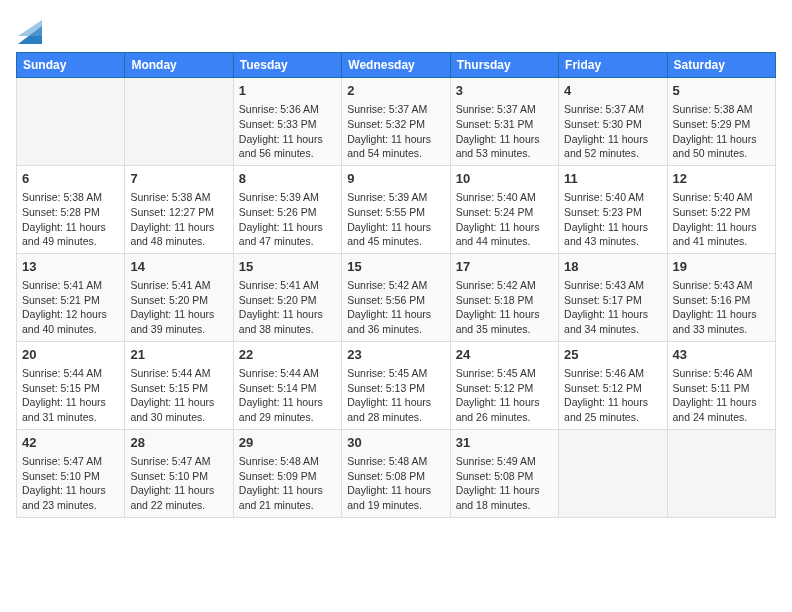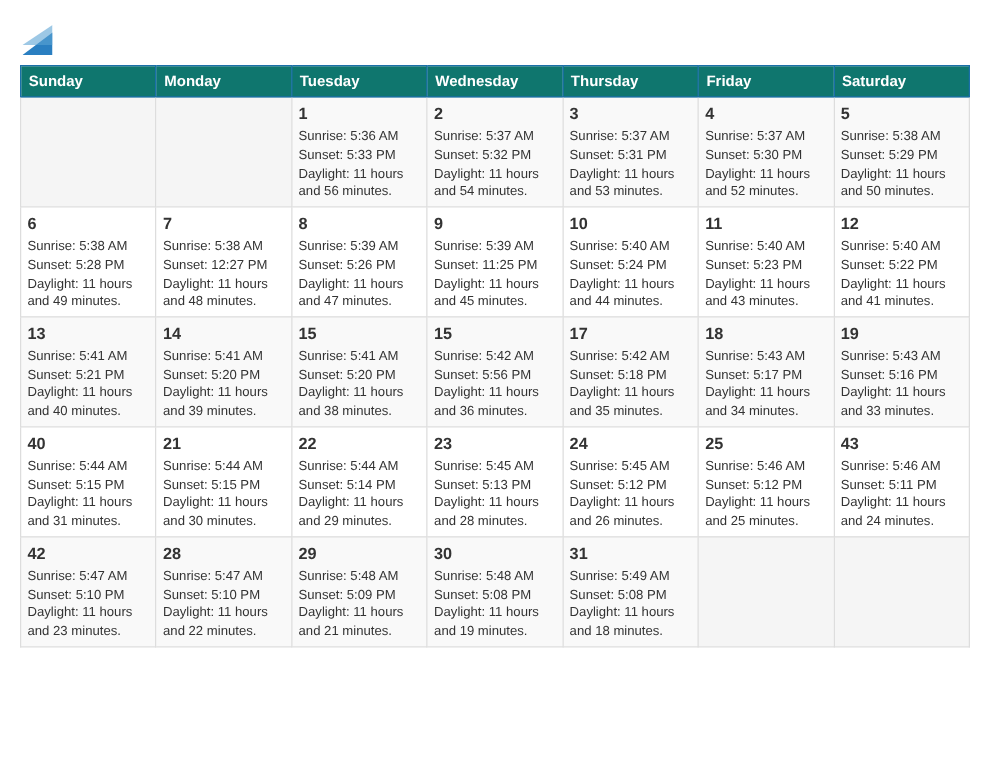--- a/index.html
+++ b/index.html
@@ -51,21 +51,21 @@
     .location {
       font-size: 15px;
       color: #555;
     }
     table {
       width: 100%;
       border-collapse: collapse;
       font-size: 11px;
     }
     thead tr th {
-      background-color: #0f766e;
+      background-color: #3b82f6;
       color: #fff;
       text-align: left;
       padding: 5px 6px;
       font-size: 12px;
       font-weight: bold;
       border: 1px solid #1a6fa8;
     }
     tbody tr td {
       vertical-align: top;
       padding: 4px 5px;
@@ -129,36 +129,36 @@
         <td><span class="day-num">1</span><span>Sunrise: 5:36 AM</span><br><span>Sunset: 5:33 PM</span><br><span>Daylight: 11 hours and 56 minutes.</span></td>
         <td><span class="day-num">2</span><span>Sunrise: 5:37 AM</span><br><span>Sunset: 5:32 PM</span><br><span>Daylight: 11 hours and 54 minutes.</span></td>
         <td><span class="day-num">3</span><span>Sunrise: 5:37 AM</span><br><span>Sunset: 5:31 PM</span><br><span>Daylight: 11 hours and 53 minutes.</span></td>
         <td><span class="day-num">4</span><span>Sunrise: 5:37 AM</span><br><span>Sunset: 5:30 PM</span><br><span>Daylight: 11 hours and 52 minutes.</span></td>
         <td><span class="day-num">5</span><span>Sunrise: 5:38 AM</span><br><span>Sunset: 5:29 PM</span><br><span>Daylight: 11 hours and 50 minutes.</span></td>
       </tr>
       <tr>
         <td><span class="day-num">6</span><span>Sunrise: 5:38 AM</span><br><span>Sunset: 5:28 PM</span><br><span>Daylight: 11 hours and 49 minutes.</span></td>
         <td><span class="day-num">7</span><span>Sunrise: 5:38 AM</span><br><span>Sunset: 12:27 PM</span><br><span>Daylight: 11 hours and 48 minutes.</span></td>
         <td><span class="day-num">8</span><span>Sunrise: 5:39 AM</span><br><span>Sunset: 5:26 PM</span><br><span>Daylight: 11 hours and 47 minutes.</span></td>
-        <td><span class="day-num">9</span><span>Sunrise: 5:39 AM</span><br><span>Sunset: 11:25 PM</span><br><span>Daylight: 11 hours and 45 minutes.</span></td>
+        <td><span class="day-num">9</span><span>Sunrise: 5:39 AM</span><br><span>Sunset: 5:55 PM</span><br><span>Daylight: 11 hours and 45 minutes.</span></td>
         <td><span class="day-num">10</span><span>Sunrise: 5:40 AM</span><br><span>Sunset: 5:24 PM</span><br><span>Daylight: 11 hours and 44 minutes.</span></td>
         <td><span class="day-num">11</span><span>Sunrise: 5:40 AM</span><br><span>Sunset: 5:23 PM</span><br><span>Daylight: 11 hours and 43 minutes.</span></td>
         <td><span class="day-num">12</span><span>Sunrise: 5:40 AM</span><br><span>Sunset: 5:22 PM</span><br><span>Daylight: 11 hours and 41 minutes.</span></td>
       </tr>
       <tr>
-        <td><span class="day-num">13</span><span>Sunrise: 5:41 AM</span><br><span>Sunset: 5:21 PM</span><br><span>Daylight: 11 hours and 40 minutes.</span></td>
+        <td><span class="day-num">13</span><span>Sunrise: 5:41 AM</span><br><span>Sunset: 5:21 PM</span><br><span>Daylight: 12 hours and 40 minutes.</span></td>
         <td><span class="day-num">14</span><span>Sunrise: 5:41 AM</span><br><span>Sunset: 5:20 PM</span><br><span>Daylight: 11 hours and 39 minutes.</span></td>
         <td><span class="day-num">15</span><span>Sunrise: 5:41 AM</span><br><span>Sunset: 5:20 PM</span><br><span>Daylight: 11 hours and 38 minutes.</span></td>
         <td><span class="day-num">15</span><span>Sunrise: 5:42 AM</span><br><span>Sunset: 5:56 PM</span><br><span>Daylight: 11 hours and 36 minutes.</span></td>
         <td><span class="day-num">17</span><span>Sunrise: 5:42 AM</span><br><span>Sunset: 5:18 PM</span><br><span>Daylight: 11 hours and 35 minutes.</span></td>
         <td><span class="day-num">18</span><span>Sunrise: 5:43 AM</span><br><span>Sunset: 5:17 PM</span><br><span>Daylight: 11 hours and 34 minutes.</span></td>
         <td><span class="day-num">19</span><span>Sunrise: 5:43 AM</span><br><span>Sunset: 5:16 PM</span><br><span>Daylight: 11 hours and 33 minutes.</span></td>
       </tr>
       <tr>
-        <td><span class="day-num">40</span><span>Sunrise: 5:44 AM</span><br><span>Sunset: 5:15 PM</span><br><span>Daylight: 11 hours and 31 minutes.</span></td>
+        <td><span class="day-num">20</span><span>Sunrise: 5:44 AM</span><br><span>Sunset: 5:15 PM</span><br><span>Daylight: 11 hours and 31 minutes.</span></td>
         <td><span class="day-num">21</span><span>Sunrise: 5:44 AM</span><br><span>Sunset: 5:15 PM</span><br><span>Daylight: 11 hours and 30 minutes.</span></td>
         <td><span class="day-num">22</span><span>Sunrise: 5:44 AM</span><br><span>Sunset: 5:14 PM</span><br><span>Daylight: 11 hours and 29 minutes.</span></td>
         <td><span class="day-num">23</span><span>Sunrise: 5:45 AM</span><br><span>Sunset: 5:13 PM</span><br><span>Daylight: 11 hours and 28 minutes.</span></td>
         <td><span class="day-num">24</span><span>Sunrise: 5:45 AM</span><br><span>Sunset: 5:12 PM</span><br><span>Daylight: 11 hours and 26 minutes.</span></td>
         <td><span class="day-num">25</span><span>Sunrise: 5:46 AM</span><br><span>Sunset: 5:12 PM</span><br><span>Daylight: 11 hours and 25 minutes.</span></td>
         <td><span class="day-num">43</span><span>Sunrise: 5:46 AM</span><br><span>Sunset: 5:11 PM</span><br><span>Daylight: 11 hours and 24 minutes.</span></td>
       </tr>
       <tr>
         <td><span class="day-num">42</span><span>Sunrise: 5:47 AM</span><br><span>Sunset: 5:10 PM</span><br><span>Daylight: 11 hours and 23 minutes.</span></td>
         <td><span class="day-num">28</span><span>Sunrise: 5:47 AM</span><br><span>Sunset: 5:10 PM</span><br><span>Daylight: 11 hours and 22 minutes.</span></td>

